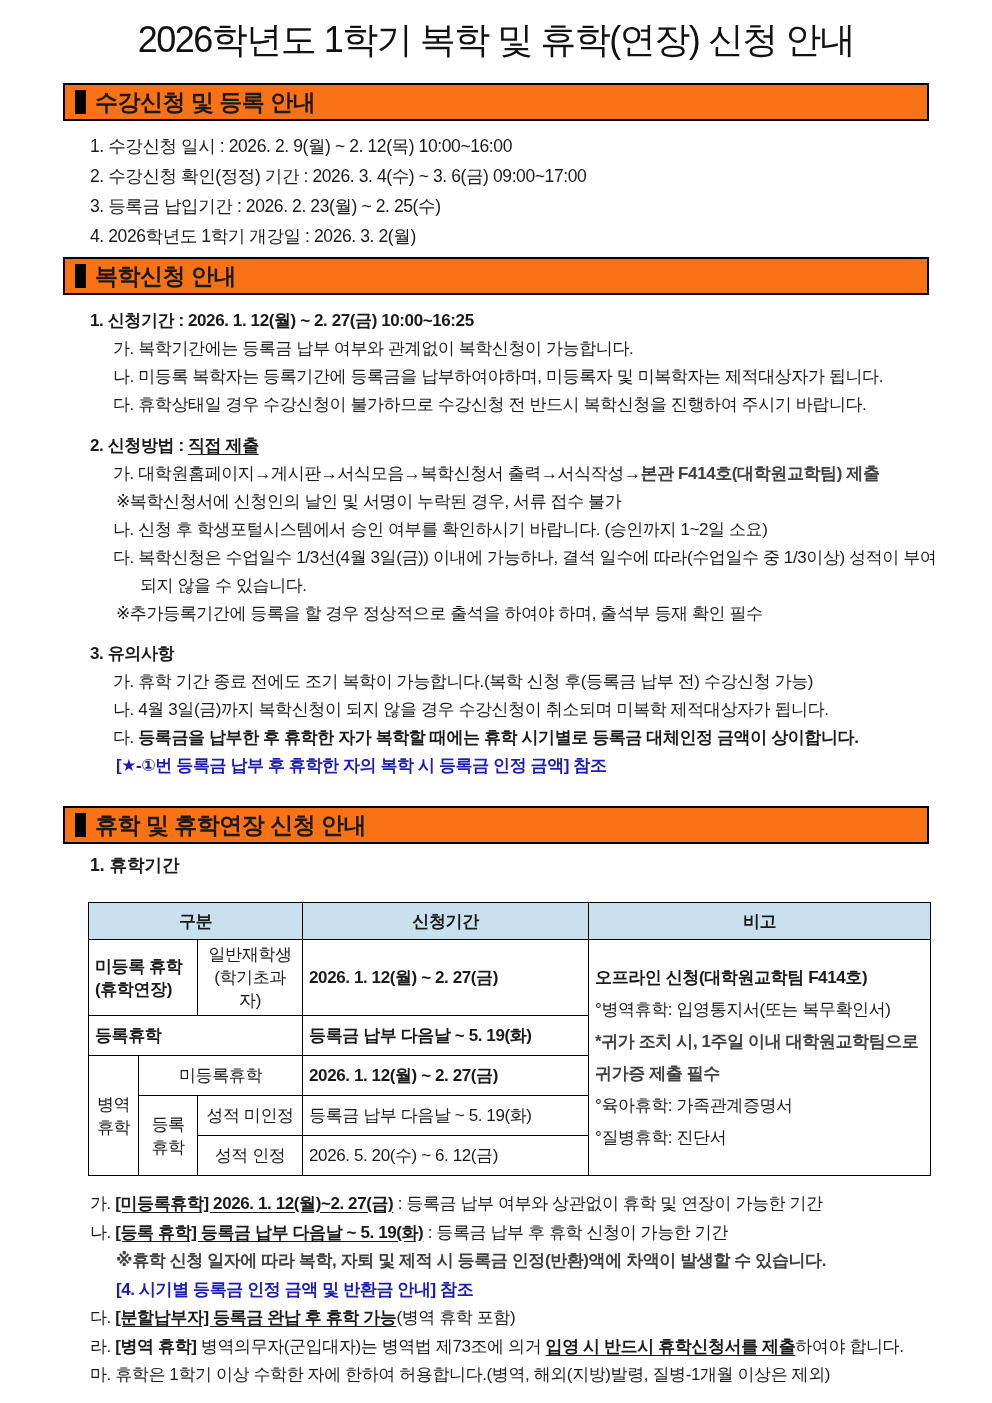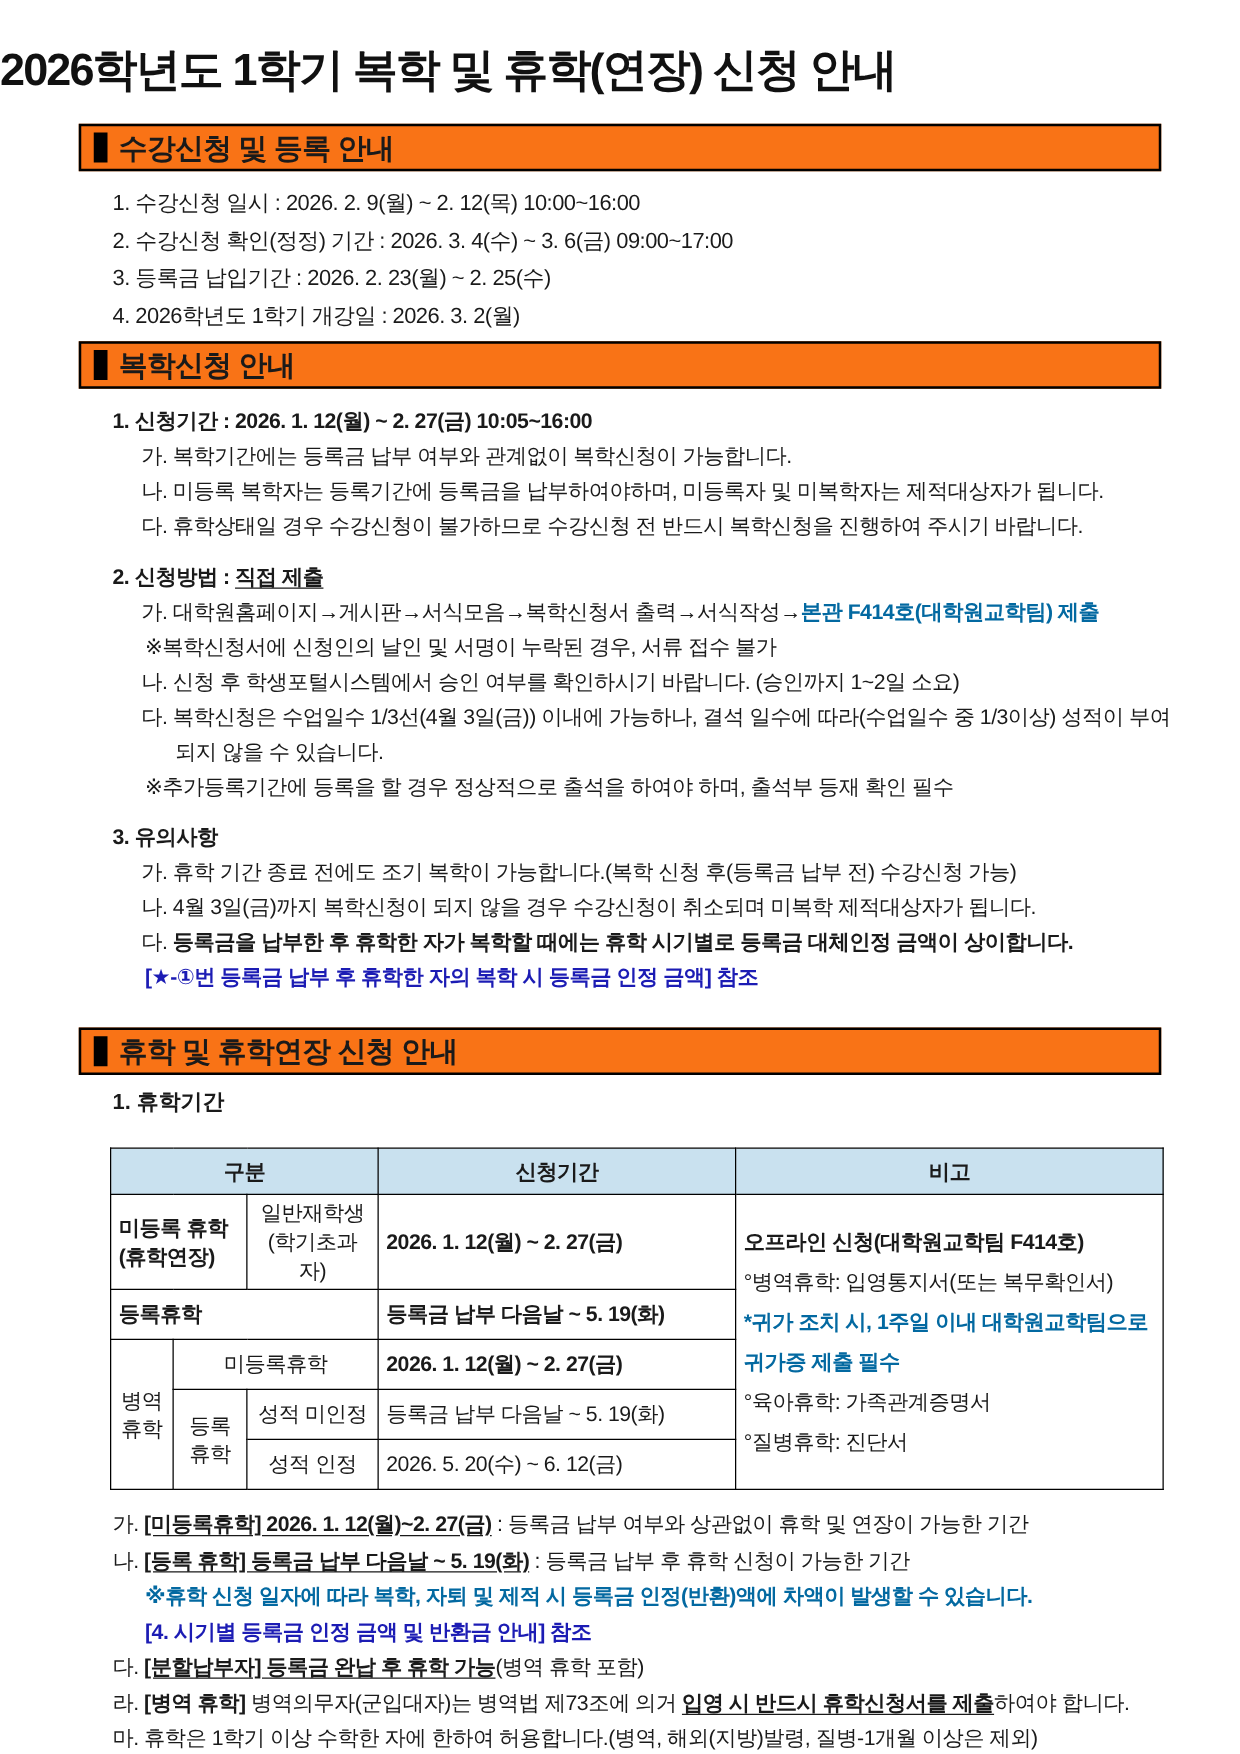--- a/index.html
+++ b/index.html
@@ -7,24 +7,24 @@
   .page {
     position: relative;
     width: 992px;
     height: 1403px;
     background: #ffffff;
     font-family: "Liberation Sans", "DejaVu Sans", sans-serif;
     color: #1a1a1a;
     overflow: hidden;
   }
   .doc-title {
-    padding-top: 32px;
-    text-align: left;
+    padding-top: 16px;
+    text-align: center;
     font-size: 36px;
-    font-weight: bold;
+    font-weight: normal;
     letter-spacing: -1.5px;
     color: #111;
   }
   .banner {
     margin: 0 63px;
     border: 2px solid #000;
     background: #f97316;
     display: flex;
     align-items: center;
     gap: 9px;
@@ -40,21 +40,21 @@
   .b3 { margin-top: 26px; }
 
   .line { font-size: 17px; line-height: 28px; letter-spacing: -0.4px; }
   .s1-items { margin-top: 10px; }
   .s1-items .line { font-size: 17.5px; font-weight: normal; line-height: 30px; }
   .ml1 { margin-left: 90px; margin-right: 45px; }
   .ml2 { margin-left: 113px; margin-right: 45px; }
   .ml3 { margin-left: 116px; margin-right: 45px; }
   .bold { font-weight: bold; }
   .ul { text-decoration: underline; text-underline-offset: 3px; }
-  .red { color: #0369a1; }
+  .red { color: #404040; }
   .blue { color: #1c1cb4; }
   .gap-s { margin-top: 13px; }
   .gap-m { margin-top: 12px; }
   .hang { text-indent: -27px; padding-left: 27px; }
 
   .s3-subtitle { margin-top: 9px; font-size: 17.5px; font-weight: bold; }
 
   table.leave {
     margin: 25px 0 0 88px;
     border-collapse: collapse;
@@ -107,21 +107,21 @@
     <div class="line ml1">3. 등록금 납입기간 : 2026. 2. 23(월) ~ 2. 25(수)</div>
     <div class="line ml1">4. 2026학년도 1학기 개강일 : 2026. 3. 2(월)</div>
   </div>
 
   <div class="banner b2">
     <span class="banner-bar"></span>
     <span>복학신청 안내</span>
   </div>
 
   <div class="gap-m">
-    <div class="line ml1 bold">1. 신청기간 : 2026. 1. 12(월) ~ 2. 27(금) 10:05~16:00</div>
+    <div class="line ml1 bold">1. 신청기간 : 2026. 1. 12(월) ~ 2. 27(금) 10:00~16:25</div>
     <div class="line ml2">가. 복학기간에는 등록금 납부 여부와 관계없이 복학신청이 가능합니다.</div>
     <div class="line ml2">나. 미등록 복학자는 등록기간에 등록금을 납부하여야하며, 미등록자 및 미복학자는 제적대상자가 됩니다.</div>
     <div class="line ml2">다. 휴학상태일 경우 수강신청이 불가하므로 수강신청 전 반드시 복학신청을 진행하여 주시기 바랍니다.</div>
 
     <div class="line ml1 gap-s">
       <span class="bold">2. 신청방법 : </span><span class="bold ul">직접 제출</span>
     </div>
     <div class="line ml2">
       <span>가. 대학원홈페이지→게시판→서식모음→복학신청서 출력→서식작성→</span><span class="bold red">본관 F414호(대학원교학팀) 제출</span>
     </div>

